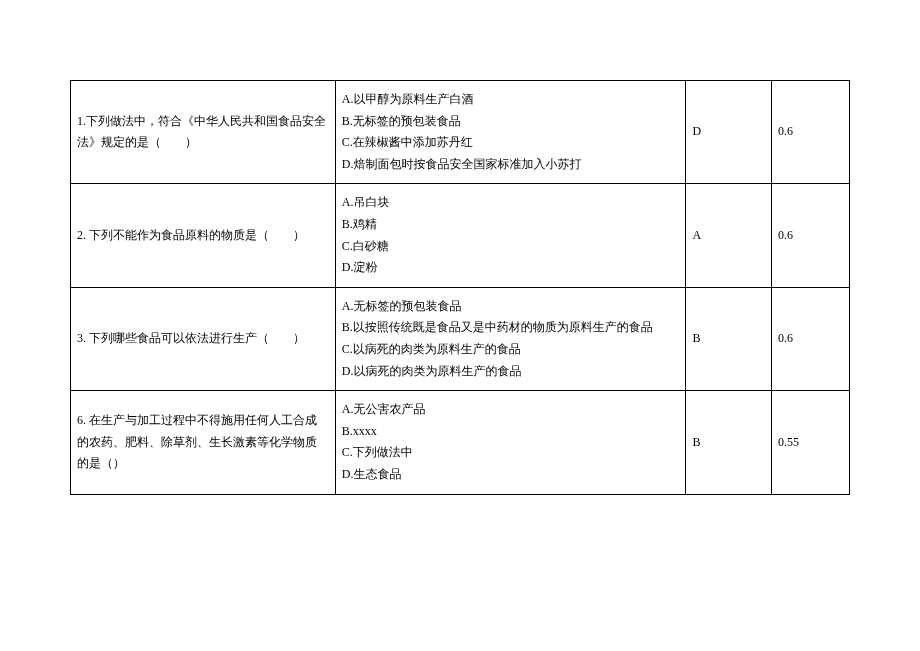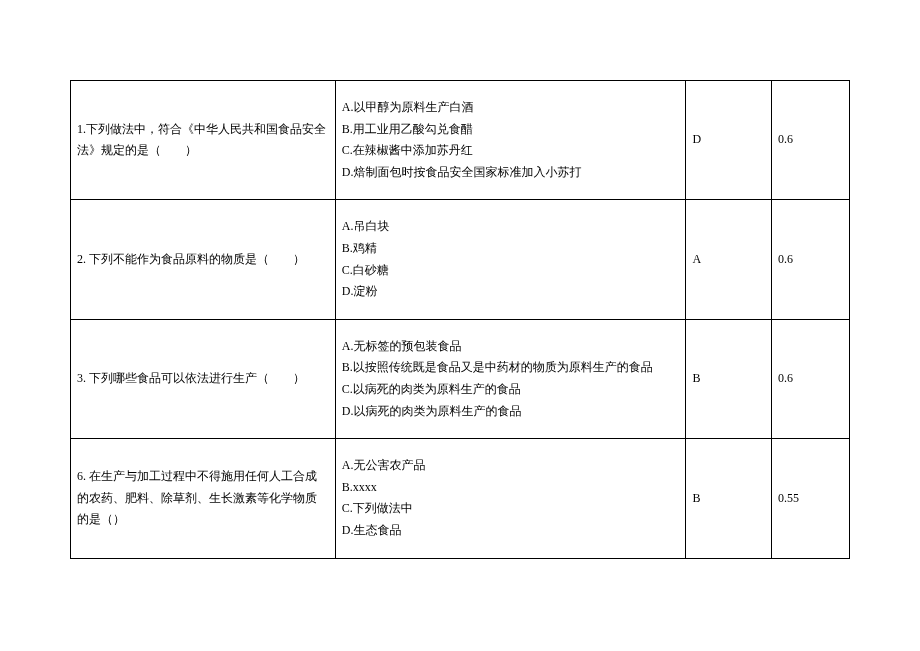--- a/index.html
+++ b/index.html
@@ -14,21 +14,21 @@
       padding: 80px 70px 100px 70px;
       color: #000;
     }
     table {
       border-collapse: collapse;
       width: 100%;
       table-layout: fixed;
     }
     td {
       border: 1px solid #000;
-      padding: 16px 6px;
+      padding: 8px 6px;
       vertical-align: middle;
       line-height: 1.8;
       margin-left: 45px;
     }
     .col-question {
       width: 34%;
     }
     .col-options {
       width: 45%;
     }
@@ -50,21 +50,21 @@
     <col class="col-question">
     <col class="col-options">
     <col class="col-answer">
     <col class="col-score">
   </colgroup>
   <tbody>
     <tr>
       <td>1.下列做法中，符合《中华人民共和国食品安全法》规定的是（　　）</td>
       <td>
         <span class="option-line">A.以甲醇为原料生产白酒</span>
-        <span class="option-line">B.用工业用乙酸勾兑食醋</span>
+        <span class="option-line">B.无标签的预包装食品</span>
         <span class="option-line">C.在辣椒酱中添加苏丹红</span>
         <span class="option-line">D.焙制面包时按食品安全国家标准加入小苏打</span>
       </td>
       <td>D</td>
       <td>0.6</td>
     </tr>
     <tr>
       <td>2. 下列不能作为食品原料的物质是（　　）</td>
       <td>
         <span class="option-line">A.吊白块</span>

